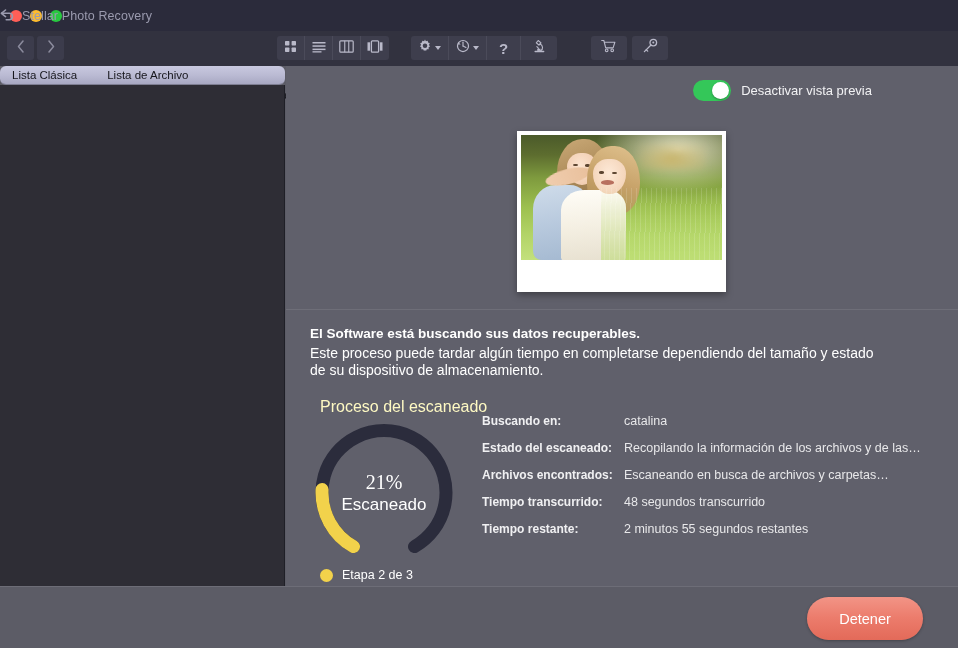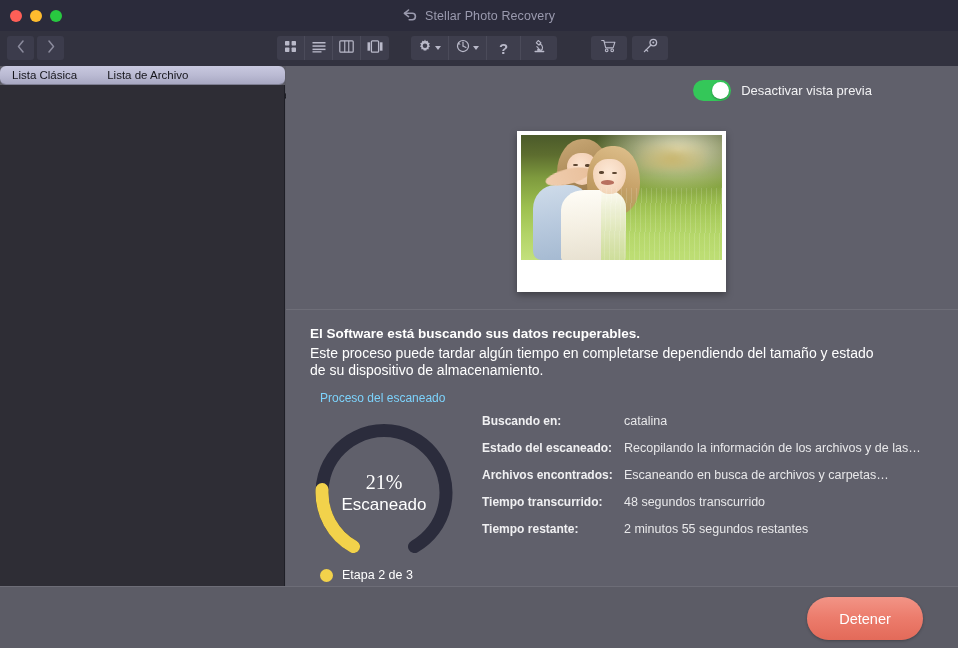--- a/index.html
+++ b/index.html
@@ -20,21 +20,21 @@
     position: absolute; left: 0; top: 0; width: 958px; height: 31px;
     background: #2b2b3b;
   }
   .traffic { position: absolute; left: 10px; top: 10px; display: flex; gap: 8px; }
   .light { width: 12px; height: 12px; border-radius: 50%; }
   .light.red { background: #ff5f57; }
   .light.yellow { background: #febc2e; }
   .light.green { background: #28c840; }
   .title-wrap {
     position: absolute; left: 0; top: 0; width: 958px; height: 31px;
-    display: flex; align-items: center; justify-content: center; gap: 7px;
+    display: flex; align-items: center; gap: 7px;
   }
   .title-text {
     font-size: 12.5px; color: #9a9aae; letter-spacing: .1px;
   }
   .back-arrow-icon { display: block; }
 
   
   .toolbar {
     position: absolute; left: 0; top: 31px; width: 958px; height: 35px;
     background: #32323f;
@@ -206,21 +206,21 @@
   .status {
     position: relative; width: 672px; height: 275px; padding: 16px 0 0 24px;
   }
   .status h1 {
     font-size: 13.5px; font-weight: bold; color: #ffffff; margin-bottom: 4px;
   }
   .status p {
     font-size: 14px; color: #ffffff; line-height: 17px; max-width: 575px;
   }
   .proc-label {
-    font-size: 12px; color: #7dd3fc; margin-top: 12px; margin-left: 10px;
+    font-size: 16px; color: #fef9c3; margin-top: 19px; margin-left: 10px;
   }
 
   .ring-wrap {
     position: absolute; left: 18px; top: 103px; width: 170px; height: 170px;
   }
   .ring-center {
     position: absolute; left: 0; top: 0; width: 160px; height: 160px;
     display: flex; flex-direction: column; align-items: center; justify-content: center;
     gap: 1px;
   }

